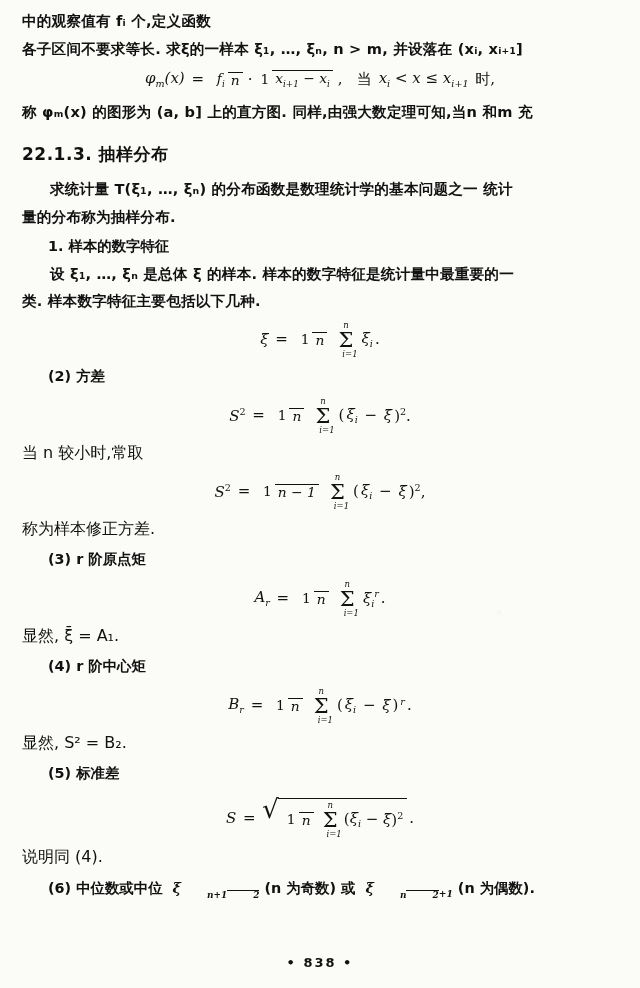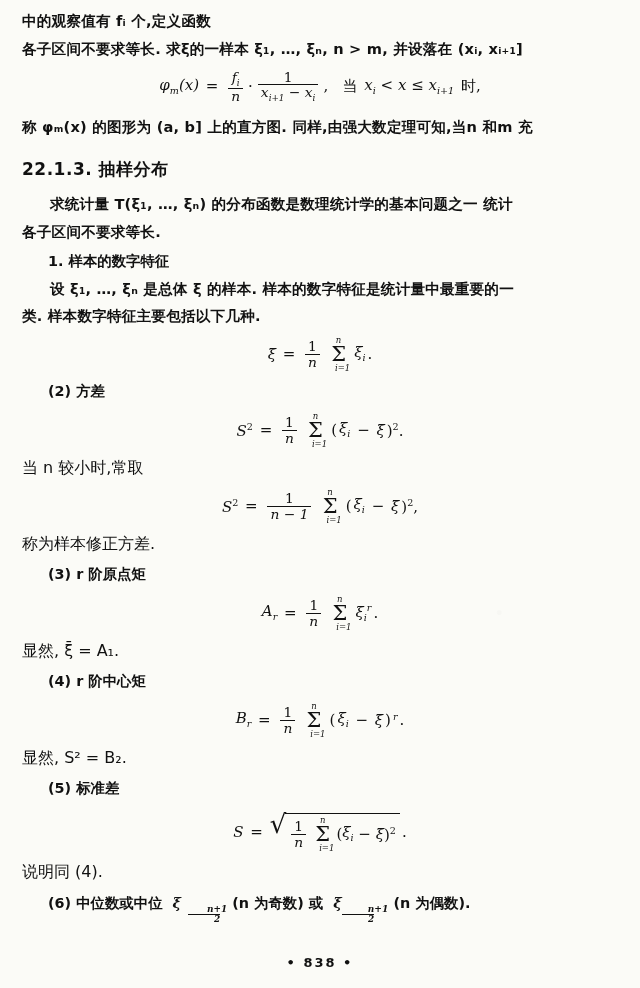--- a/index.html
+++ b/index.html
@@ -84,21 +84,21 @@
   .math .mrow {
     display: inline-flex;
     align-items: center;
     justify-content: center;
     gap: 2px;
   }
   .it { font-style: italic; font-family: "DejaVu Serif", serif; }
   .up { font-style: normal; }
   .frac {
     display: inline-flex;
-    flex-direction: column;
+    flex-direction: row;
     align-items: center;
     vertical-align: middle;
     font-size: 0.92em;
     margin: 0 3px;
     line-height: 1.05;
   }
   .frac .num { padding: 0 3px; }
   .frac .den { padding: 0 3px; border-top: 1.3px solid #111; }
   .sum {
     display: inline-flex;
@@ -130,21 +130,21 @@
   }
   .sqrt .radbody {
     border-top: 1.3px solid #111;
     padding: 2px 4px 0 3px;
     display: inline-flex;
     align-items: center;
   }
   .inline-m { font-family: "DejaVu Serif", serif; font-style: italic; }
   .stack-sub {
     display: inline-flex;
-    flex-direction: column;
+    flex-direction: row;
     align-items: center;
     vertical-align: -0.55em;
     line-height: 1;
     font-size: 0.62em;
   }
   .stack-sub .t { }
   .stack-sub .b { border-top: 1px solid #111; padding-top: 0px; }
   .footer {
     position: absolute;
     left: 0;
@@ -183,21 +183,21 @@
         <span class="it">x<sub>i</sub> &lt; x ≤ x<sub>i+1</sub></span>
         <span class="up">&nbsp;时,</span>
       </span>
     </div>
 
     <div class="para" style="margin-top:10px">称 φₘ(x) 的图形为 (a, b] 上的直方图. 同样,由强大数定理可知,当n 和m 充</div>
 
     <div class="secthead">22.1.3. 抽样分布</div>
 
     <div class="para indent">求统计量 T(ξ₁, …, ξₙ) 的分布函数是数理统计学的基本问题之一   统计</div>
-    <div class="para">各子区间不要求等长.</div>
+    <div class="para">量的分布称为抽样分布.</div>
 
     <div class="sub">1. 样本的数字特征</div>
     <div class="para indent tight">设 ξ₁, …, ξₙ 是总体 ξ 的样本.  样本的数字特征是统计量中最重要的一</div>
     <div class="para tight">类. 样本数字特征主要包括以下几种.</div>
 
     <div class="math">
       <span class="mrow">
         <span class="it">ξ̄</span>
         <span class="up">&nbsp;=&nbsp;</span>
         <span class="frac">

